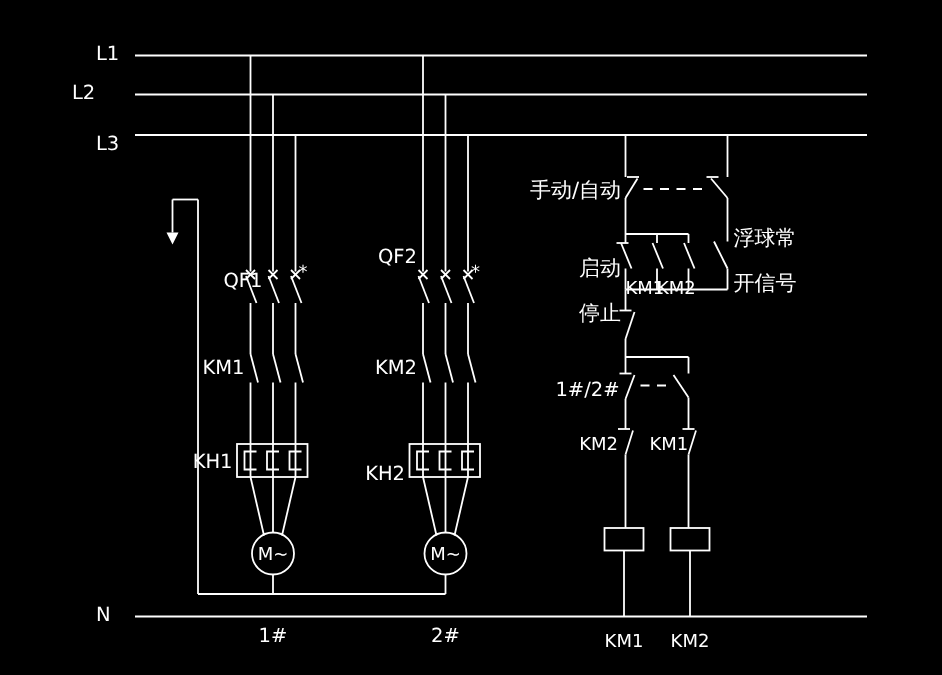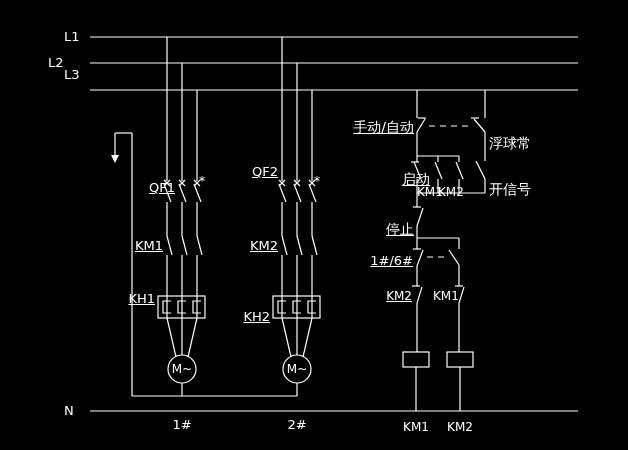--- a/index.html
+++ b/index.html
@@ -4,21 +4,21 @@
 <style>
   html,body{margin:0;padding:0;}
   body{width:628px;height:450px;background:#000;overflow:hidden;position:relative;
        font-family:"DejaVu Sans","Liberation Sans",sans-serif;}
   #stage{position:absolute;left:0;top:0;width:628px;height:426px;}
   #wires{position:absolute;left:0;top:0;}
   #wires line,#wires path,#wires rect,#wires circle{stroke:var(--line,#fff);stroke-width:1.2;fill:none;}
   #wires polygon{fill:var(--line,#fff);stroke:none;}
   #wires .dash{stroke-dasharray:6 5;}
   .lbl{position:absolute;color:var(--line,#fff);font-size:13px;line-height:14px;white-space:nowrap;}
-  .r{text-align:right;text-decoration:underline;}
+  .r{text-align:right;}
   .c{text-align:center;}
   .cn{font-size:14px;}
   .sm{font-size:12px;}
 </style>
 </head>
 <body style="background: rgb(0, 0, 0);">
 
 <div id="stage">
 
 <svg id="wires" width="628" height="450" viewBox="0 0 628 450">
@@ -187,44 +187,44 @@
       <line x1="416" y1="367" x2="416" y2="411"></line>
       <line x1="459" y1="303" x2="459" y2="352"></line>
       <rect x="447" y="352" width="26" height="15"></rect>
       <line x1="460" y1="367" x2="460" y2="411"></line>
     </g>
   </g>
 </svg>
 
 <div class="lbl" style="left:64px;top:30px">L1</div>
 <div class="lbl" style="left:48px;top:56px">L2</div>
-<div class="lbl" style="left:64px;top:68px">L3</div>
+<div class="lbl" style="left:64px;top:90px">L3</div>
 <div class="lbl" style="left:64px;top:404px">N</div>
 
 <div class="lbl r" style="left:142px;top:181px;width:33px">QF1</div>
 <div class="lbl r" style="left:130px;top:239px;width:33px">KM1</div>
-<div class="lbl r" style="left:122px;top:292px;width:33px">KH1</div>
+<div class="lbl r" style="left:122px;top:302px;width:33px">KH1</div>
 <div class="lbl r" style="left:245px;top:165px;width:33px">QF2</div>
 <div class="lbl r" style="left:245px;top:239px;width:33px">KM2</div>
 <div class="lbl r" style="left:237px;top:310px;width:33px">KH2</div>
 
 <div class="lbl c sm" style="left:164px;top:362px;width:36px">M~</div>
 <div class="lbl c sm" style="left:279px;top:362px;width:36px">M~</div>
 <div class="lbl c" style="left:164px;top:418px;width:36px">1#</div>
 <div class="lbl c" style="left:279px;top:418px;width:36px">2#</div>
 
 <div class="lbl sm" style="left:199px;top:174px">*</div>
 <div class="lbl sm" style="left:314px;top:174px">*</div>
 
 <div class="lbl cn r" style="left:340px;top:120px;width:74px">手动/自动</div>
-<div class="lbl cn r" style="left:356px;top:172px;width:74px">启动</div>
+<div class="lbl cn r" style="left:340px;top:172px;width:74px">启动</div>
 <div class="lbl sm" style="left:417px;top:185px">KM1</div>
 <div class="lbl sm" style="left:438px;top:185px">KM2</div>
-<div class="lbl cn" style="left:489px;top:136px">浮球常</div>
+<div class="lbl cn" style="left:489px;top:152px">浮球常</div>
 <div class="lbl cn" style="left:489px;top:182px">开信号</div>
-<div class="lbl cn r" style="left:340px;top:222px;width:74px">停止</div>
-<div class="lbl r" style="left:340px;top:254px;width:73px">1#/6#</div>
+<div class="lbl cn r" style="left:340px;top:202px;width:74px">停止</div>
+<div class="lbl r" style="left:340px;top:254px;width:73px">1#/2#</div>
 <div class="lbl r sm" style="left:340px;top:289px;width:72px">KM2</div>
 <div class="lbl sm" style="left:433px;top:289px">KM1</div>
 <div class="lbl c sm" style="left:402px;top:420px;width:28px">KM1</div>
 <div class="lbl c sm" style="left:446px;top:420px;width:28px">KM2</div>
 
 </div>
 
 </body></html>

